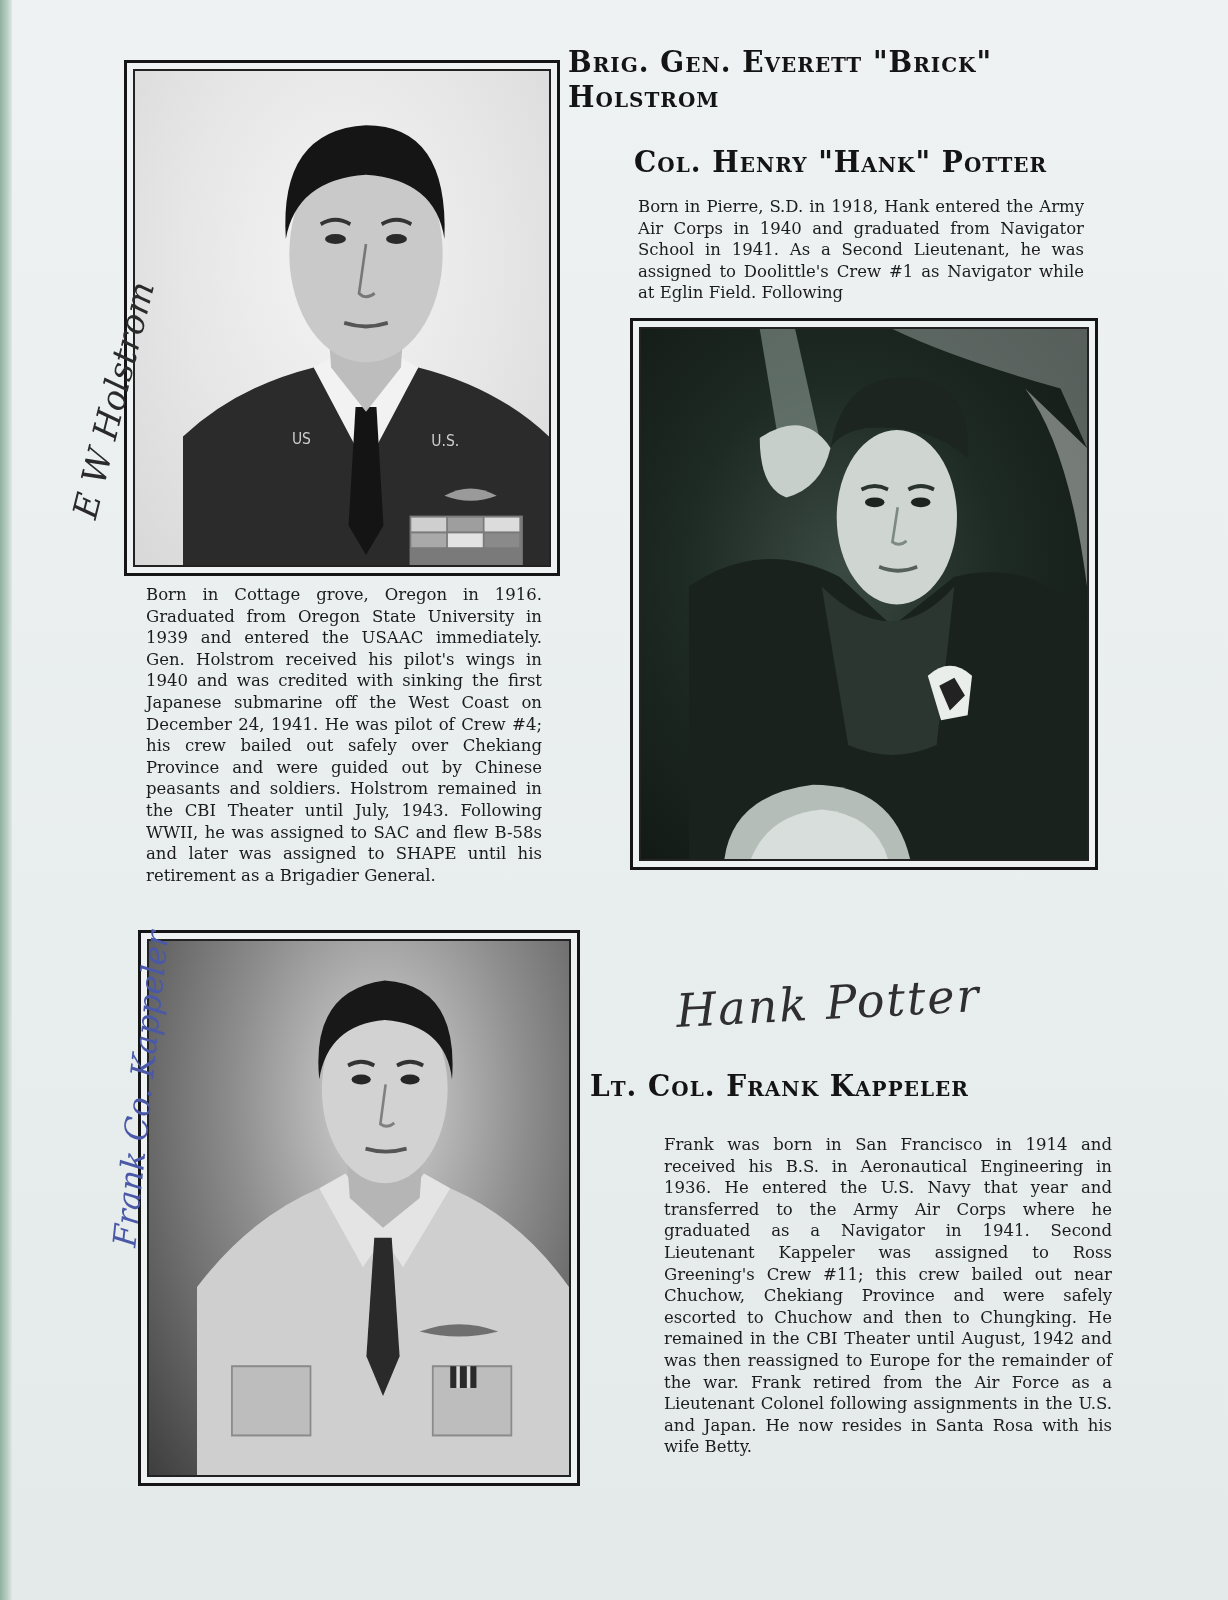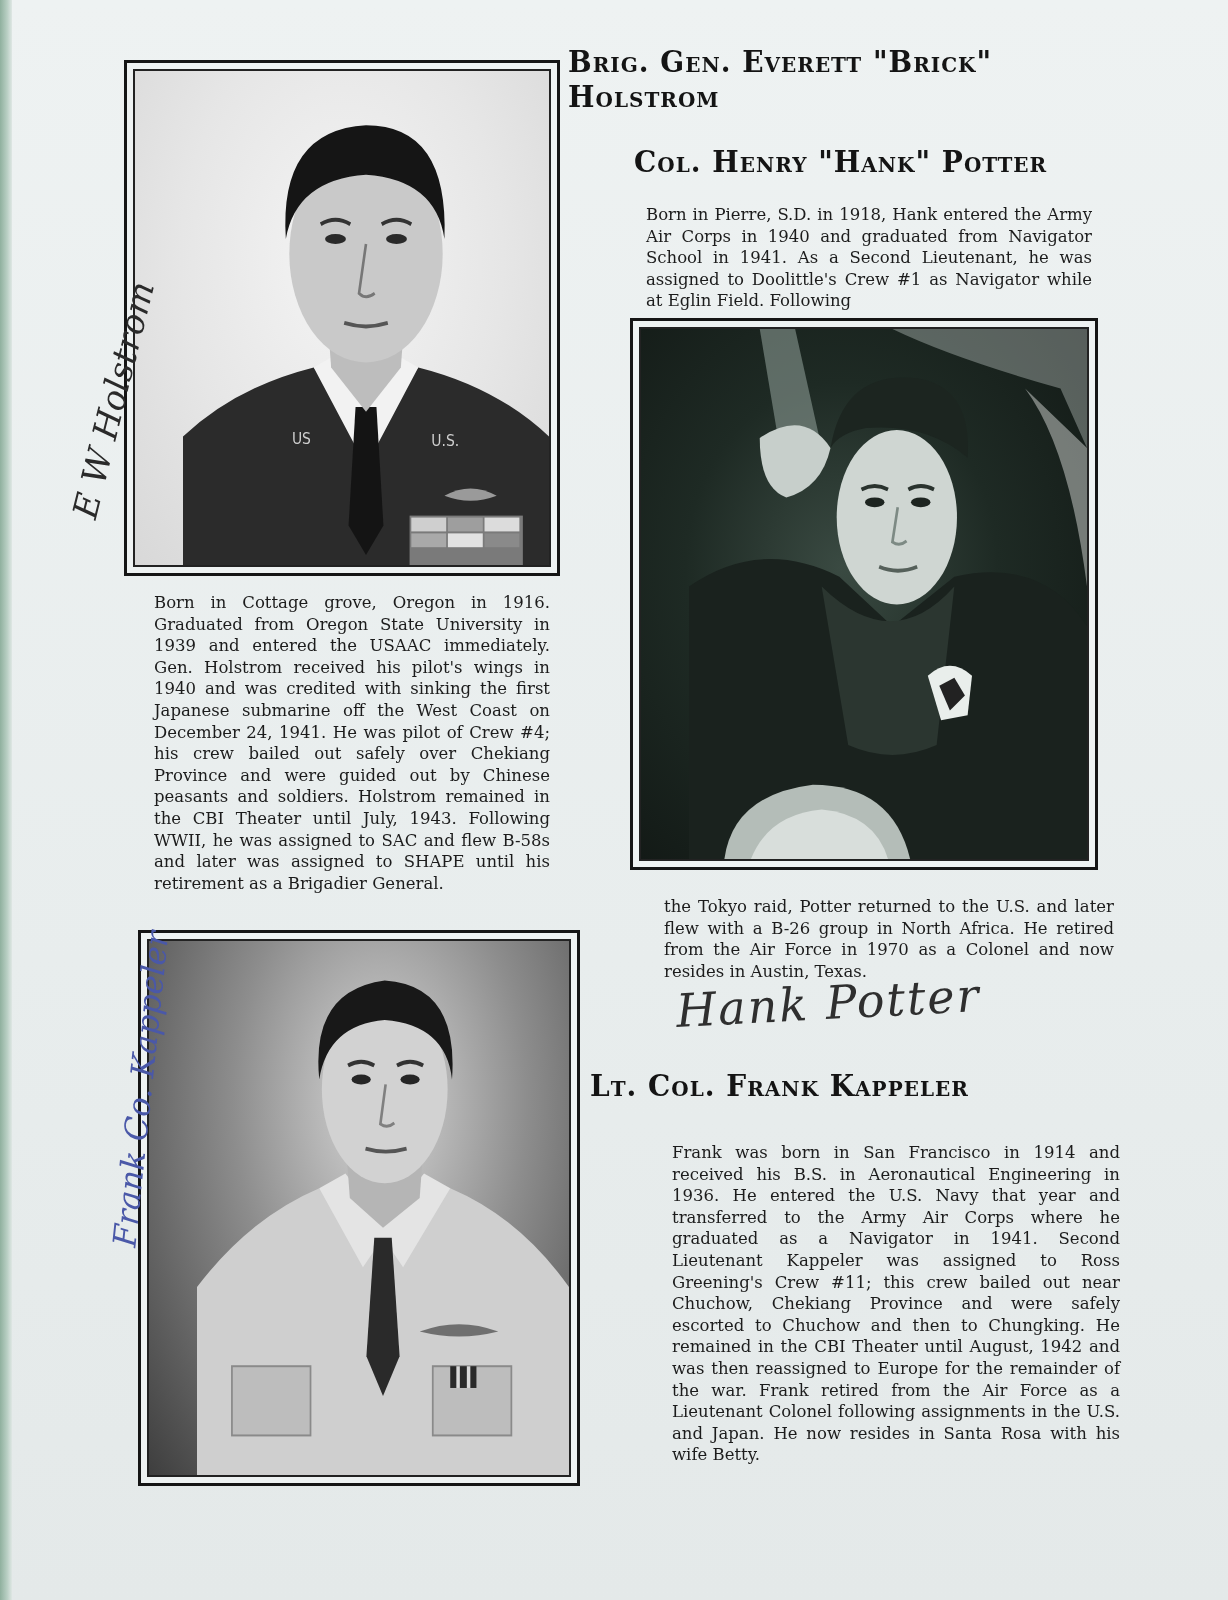--- a/index.html
+++ b/index.html
@@ -29,21 +29,21 @@
     margin: 0;
     transform: scaleY(1.05);
   }
   .bio {
     position: absolute;
     font-family: "DejaVu Serif", serif;
     font-size: 16.5px;
     line-height: 21.6px;
     color: #1c1c1c;
     text-align: justify;
-    margin: 8px;
+    margin: 0;
   }
   .frame {
     position: absolute;
     border: 3px solid #151515;
     background: #eef2f2;
     box-sizing: border-box;
   }
   .photo {
     position: absolute; left: 6px; top: 6px; right: 6px; bottom: 6px;
     border: 2px solid #222;
@@ -142,21 +142,20 @@
 
         <path d="M270 350 Q295 330 320 350 L315 390 L285 395 Z" fill="#e9eeeb"></path>
         <path d="M283 360 L300 352 L312 370 L295 385 Z" fill="#222"></path>
 
         <path d="M40 535 Q50 470 140 460 Q230 460 250 535 Z" fill="#b4bdb8"></path>
         <path d="M70 535 Q90 490 150 485 Q210 490 225 535 Z" fill="#d8dedb"></path>
       </svg>
     </div>
   </div>
 
-  <p class="bio" style="left:644px; top:888px; width:450px;">the Tokyo raid, Potter returned to the U.S. and later flew with a B-26 group in North Africa. He retired from the Air Force in 1970 as a Colonel and now resides in Austin, Texas.</p>
 
   <div class="sig" style="left:664px; top:976px; font-size:46px; color:#2f2f2f; letter-spacing:2px; transform: rotate(-3deg);">Hank Potter</div>
 
   <h2 class="heading" style="left:578px; top:1070px;">Lt. Col. Frank Kappeler</h2>
 
   <p class="bio" style="left:652px; top:1134px; width:448px;">Frank was born in San Francisco in 1914 and received his B.S. in Aeronautical Engineering in 1936. He entered the U.S. Navy that year and transferred to the Army Air Corps where he graduated as a Navigator in 1941. Second Lieutenant Kappeler was assigned to Ross Greening's Crew #11; this crew bailed out near Chuchow, Chekiang Province and were safely escorted to Chuchow and then to Chungking. He remained in the CBI Theater until August, 1942 and was then reassigned to Europe for the remainder of the war. Frank retired from the Air Force as a Lieutenant Colonel following assignments in the U.S. and Japan. He now resides in Santa Rosa with his wife Betty.</p>
 
   <div class="frame" style="left:126px; top:930px; width:442px; height:556px;">
     <div class="photo" style="background: radial-gradient(ellipse at 55% 30%, #d7d7d7 0%, #8d8d8d 45%, #3e3e3e 100%);" title="Portrait of Frank Kappeler in khaki uniform with navigator wings">
       <svg width="100%" height="100%" viewBox="0 0 426 540" preserveAspectRatio="none">

